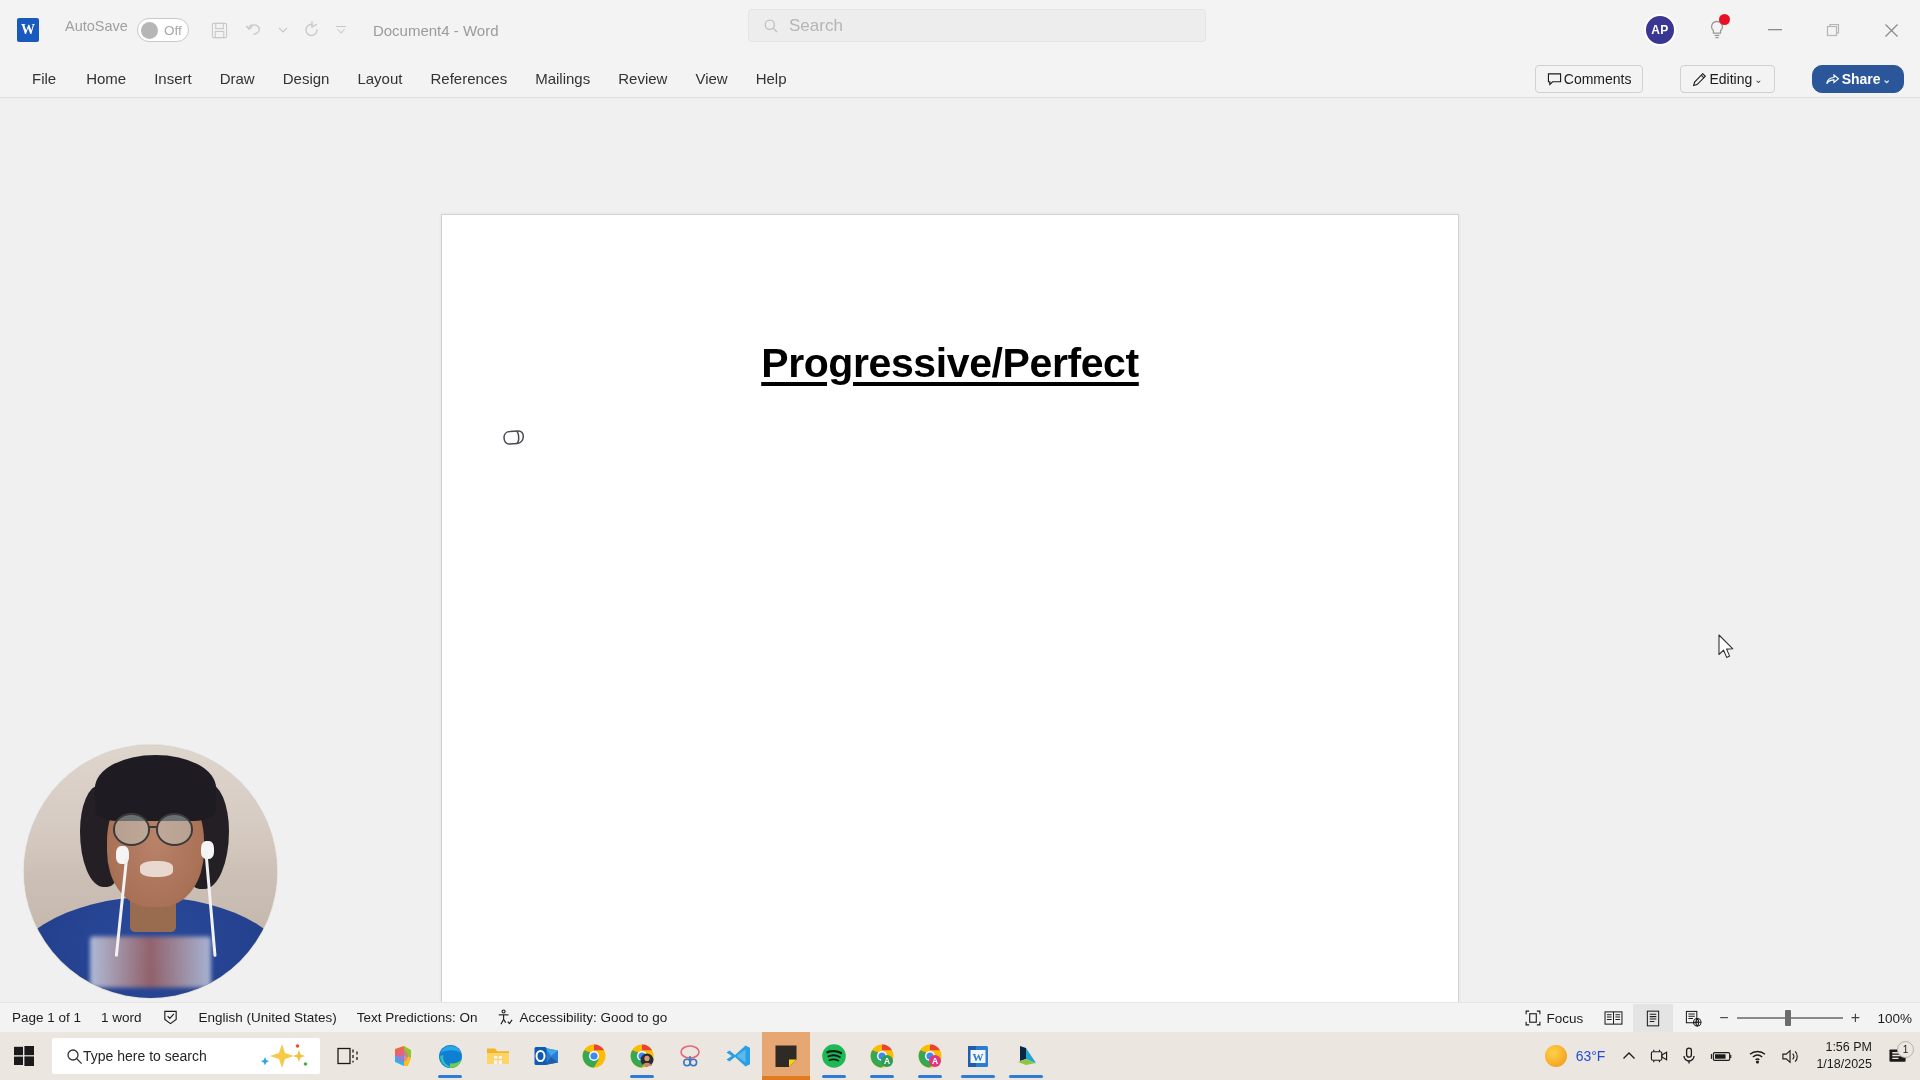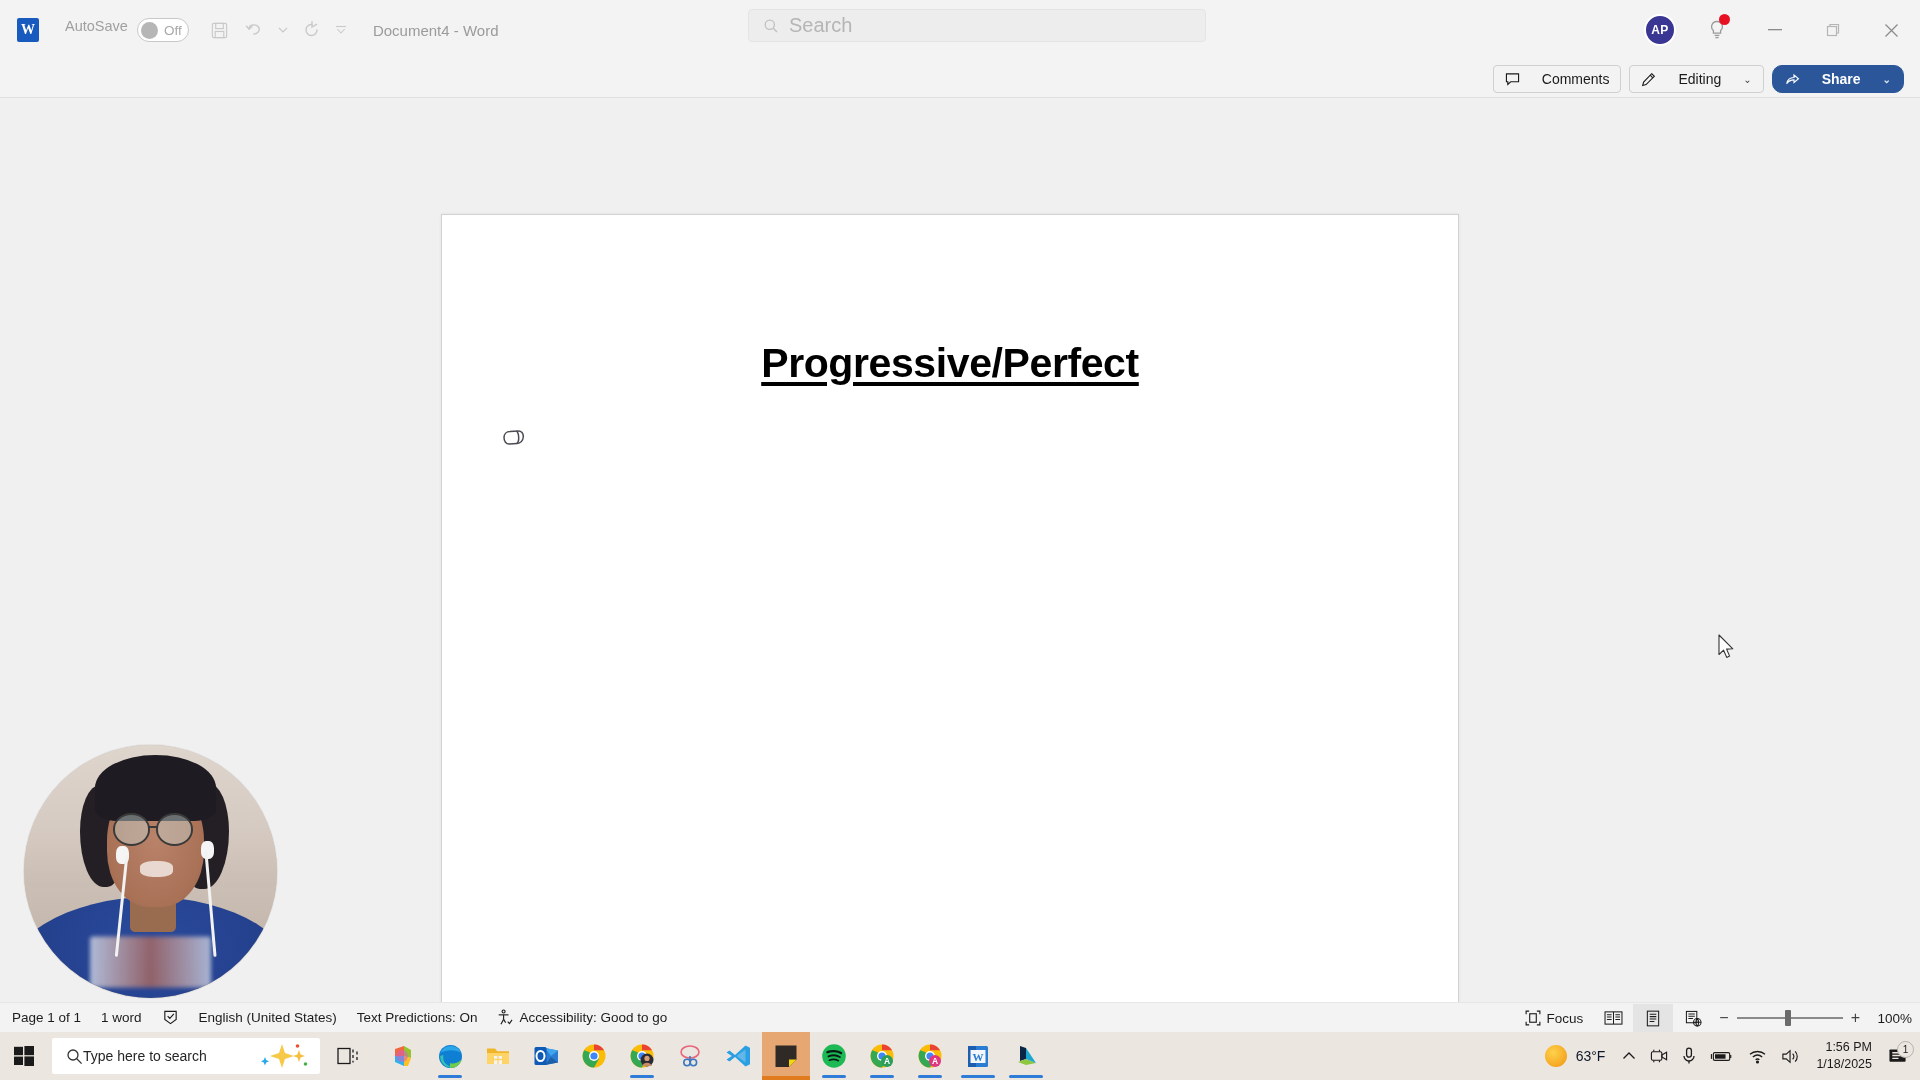--- a/index.html
+++ b/index.html
@@ -63,21 +63,21 @@
   }
   .searchbar {
     position: absolute; left: 748px; top: 9px;
     width: 458px; height: 33px;
     background: #ededed;
     border: 1px solid #e4e4e4;
     border-radius: 4px;
     display: flex; align-items: center; gap: 10px;
     padding-left: 14px;
   }
-  .searchbar .ph { font-size: 20px; color: #b5b5b5; }
+  .searchbar .ph { font-size: 17px; color: #b5b5b5; }
   .title-right {
     position: absolute; right: 0; top: 0; height: 60px;
     display: flex; align-items: center; gap: 0px;
   }
   .avatar {
     width: 32px; height: 32px; border-radius: 50%;
     background: #3a3693; color: #fff;
     display: flex; align-items: center; justify-content: center;
     font-size: 12px; font-weight: 600; letter-spacing: .3px;
     border: 2px solid #fff;
@@ -105,24 +105,24 @@
   .tab {
     font-size: 15px; color: #333; padding: 5px 14px;
     border-radius: 4px; white-space: nowrap;
   }
   .tab.file { padding-left: 16px; padding-right: 16px; }
   .ribbon-right {
     position: absolute; right: 16px; top: 0; height: 38px;
     display: flex; align-items: center; gap: 8px;
   }
   .pill {
-    height: 28px; display: flex; align-items: center; gap: 22px;
+    height: 28px; display: flex; align-items: center; gap: 2px;
     padding: 0 11px; border: 1px solid #d0d0d0;
     border-radius: 4px; background: #f3f3f3;
-    font-size: 14px; color: #1b1b1b; white-space: nowrap;
+    font-size: 14px; color: #1b1b1b; white-space: nowrap; margin-left: 29px;
   }
   .pill.share {
     background: #2b579a; border-color: #2b579a; color: #fff;
     font-weight: 600; padding: 0 12px; border-radius: 10px;
   }
   .chev { font-size: 10px; color: inherit; opacity: .85; }
 
   
   .docarea {
     flex: 1 1 auto;
@@ -318,21 +318,21 @@
     height: 48px; display:flex; align-items:center; justify-content:center;
     padding: 0 7px;
   }
   .weather {
     display:flex; align-items:center; gap: 9px; padding: 0 10px 0 6px;
   }
   .sun {
     width: 22px; height: 22px; border-radius: 50%;
     background: radial-gradient(circle at 38% 35%, #ffd24a, #f5a623 70%, #ef8f12);
   }
-  .weather-txt { font-size: 14px; color:#0f172a; }
+  .weather-txt { font-size: 14px; color:#1d4ed8; }
   .clock {
     display:flex; flex-direction:column; align-items:flex-end;
     font-size: 12.5px; color:#1b1b1b; line-height: 1.35;
     padding: 0 10px 0 8px;
   }
   .notif { position: relative; padding: 0 12px 0 6px; display:flex; align-items:center;}
   .notif-badge {
     position:absolute; right: 6px; bottom: 8px;
     width: 17px; height:17px; border-radius: 50%;
     background: #ece6e0; border: 1px solid #b9b2ab;
@@ -429,20 +429,33 @@
       </div>
       <div class="winbtn">
         <svg width="15" height="15" viewBox="0 0 15 15" fill="none" stroke="#8c8c8c" stroke-width="1.3">
           <path d="M1.5 1.5 L13.5 13.5 M13.5 1.5 L1.5 13.5"></path>
         </svg>
       </div>
     </div>
   </div>
 
   <div class="ribbon">
+    <div class="tabs">
+      <div class="tab file">File</div>
+      <div class="tab">Home</div>
+      <div class="tab">Insert</div>
+      <div class="tab">Draw</div>
+      <div class="tab">Design</div>
+      <div class="tab">Layout</div>
+      <div class="tab">References</div>
+      <div class="tab">Mailings</div>
+      <div class="tab">Review</div>
+      <div class="tab">View</div>
+      <div class="tab">Help</div>
+    </div>
 
     <div class="ribbon-right">
       <div class="pill">
         <svg width="15" height="14" viewBox="0 0 16 15" fill="none" stroke="#1b1b1b" stroke-width="1.2">
           <path d="M1.5 2 H14.5 V10.5 H6 L3 13.3 V10.5 H1.5 Z"></path>
         </svg>
         <span>Comments</span>
       </div>
       <div class="pill">
         <svg width="15" height="15" viewBox="0 0 16 16" fill="none" stroke="#1b1b1b" stroke-width="1.2">

